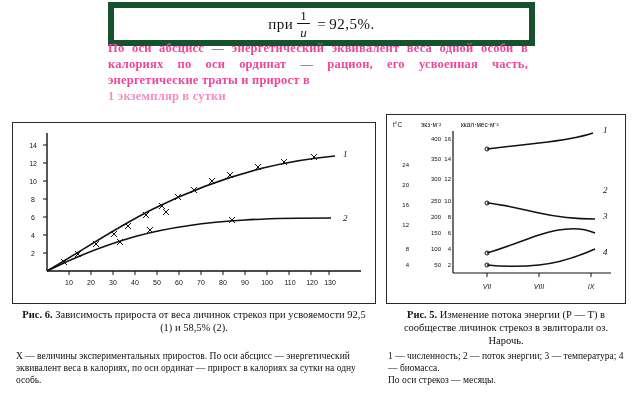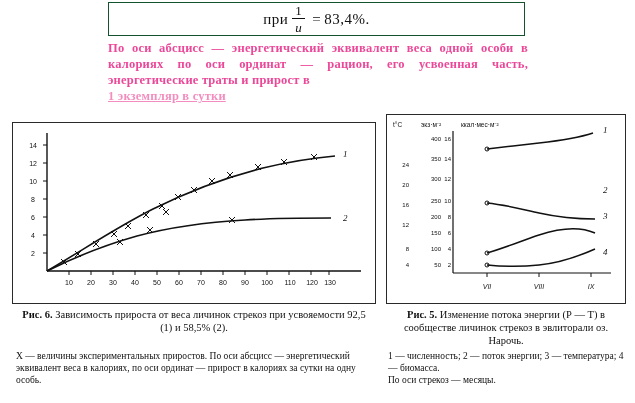--- a/index.html
+++ b/index.html
@@ -22,21 +22,21 @@
     height: 403px;
   }
 
   
   .formula-box {
     position: absolute;
     left: 108px;
     top: 2px;
     width: 415px;
     height: 32px;
-    border: 1px solid #14532d;
+    border: 6px solid #14532d;
     background: #fff;
   }
   .formula-inner {
     position: absolute;
     left: 0; top: 0;
     width: 100%; height: 100%;
     display: flex;
     align-items: center;
     justify-content: center;
     font-size: 15px;
@@ -80,21 +80,20 @@
     line-height: 16px;
     text-align: justify;
     letter-spacing: .2px;
     color: #ec4899;
   }
   .lead-par .lastline {
     display: block;
     
     opacity: .62;
     filter: blur(0.25px);
-    text-decoration: underline;
   }
 
   
   .fig-left {
     position: absolute;
     left: 12px;
     top: 122px;
     width: 362px;
     height: 180px;
     border: 1px solid #2a2a2a;
@@ -181,21 +180,21 @@
 
   <div class="formula-box">
     <div class="formula-inner">
       <span>при</span>
       <span class="frac">
         <span class="num">1</span>
         <span class="bar"></span>
         <span class="den">u</span>
       </span>
       <span class="eqsign">=</span>
-      <span>83,4%.</span>
+      <span>92,5%.</span>
     </div>
   </div>
 
   <div class="lead-par">
     <span>По оси абсцисс — энергетический эквивалент веса</span>
     <span>одной особи в калориях по оси ординат — рацион, его</span>
     <span>усвоенная часть, энергетические траты и прирост в</span>
     <span class="lastline">1 экземпляр в сутки</span>
   </div>
 

